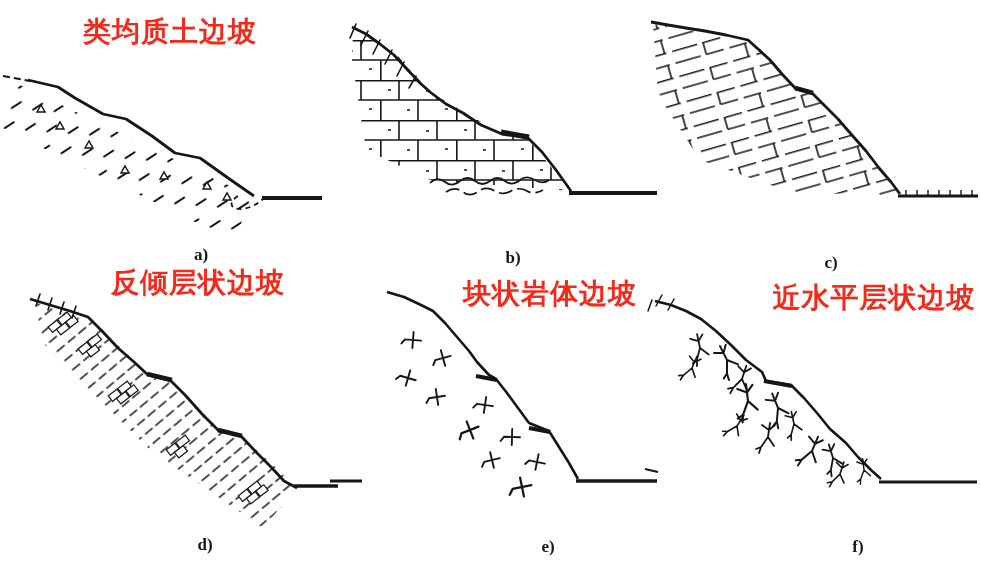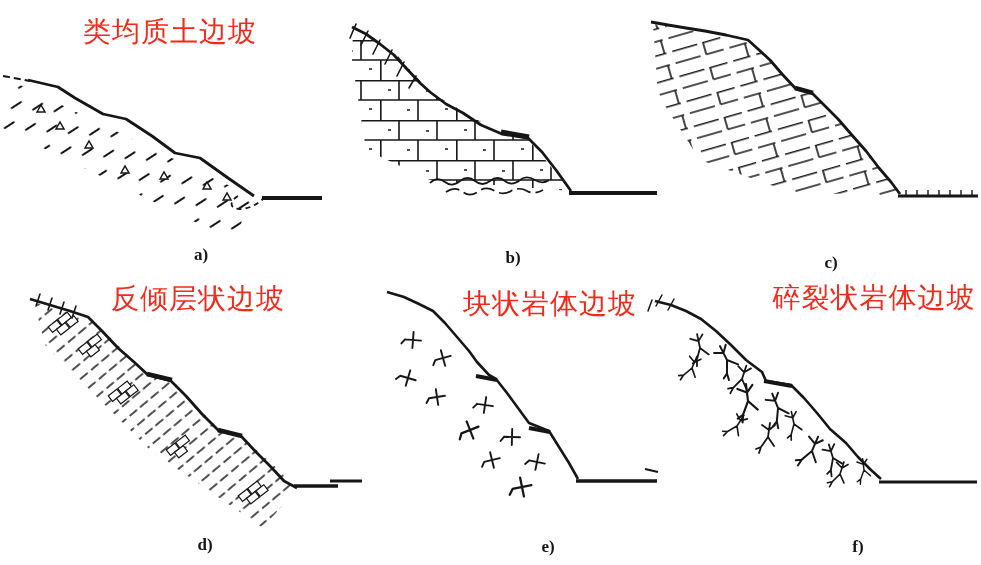--- a/index.html
+++ b/index.html
@@ -3,21 +3,21 @@
 <meta charset="utf-8">
 <style>
   html,body{margin:0;padding:0;background:#ffffff;}
   .canvas{
     position:relative;width:981px;height:565px;background:#ffffff;overflow:hidden;
     font-family:"Liberation Serif","DejaVu Serif",serif;
   }
   .sketch{position:absolute;left:0;top:0;}
   .panel-title{
     position:absolute;transform:translateX(-50%);
-    color:#f5291a;font-size:28px;font-weight:normal;white-space:nowrap;letter-spacing:1px;
+    color:#f5291a;font-size:28px;font-weight:bold;white-space:nowrap;letter-spacing:1px;
     line-height:1;
   }
   .panel-caption{
     position:absolute;transform:translateX(-50%);
     color:#161616;font-size:17px;font-weight:bold;line-height:1;
   }
 </style>
 </head>
 <body>
 
@@ -181,23 +181,23 @@
         <use href="#crackSym" transform="translate(794,424) rotate(-20) scale(0.9)"></use>
         <use href="#crackSym" transform="translate(812,451) rotate(15) scale(1.1)"></use>
         <use href="#crackSym" transform="translate(833,458) rotate(-25)"></use>
         <use href="#crackSym" transform="translate(840,474) rotate(10) scale(0.9)"></use>
         <use href="#crackSym" transform="translate(864,470) rotate(-15) scale(0.8)"></use>
       </g>
     </g>
   </svg>
 
   <div class="panel-title" style="left:170px;top:18px">类均质土边坡</div>
-  <div class="panel-title" style="left:198px;top:285px">反倾层状边坡</div>
-  <div class="panel-title" style="left:550px;top:290px">块状岩体边坡</div>
-  <div class="panel-title" style="left:874px;top:284px">碎裂状岩体边坡</div>
+  <div class="panel-title" style="left:198px;top:269px">反倾层状边坡</div>
+  <div class="panel-title" style="left:550px;top:280px">块状岩体边坡</div>
+  <div class="panel-title" style="left:874px;top:284px">近水平层状边坡</div>
 
   <div class="panel-caption" style="left:201px;top:246px">a)</div>
   <div class="panel-caption" style="left:513px;top:249px">b)</div>
   <div class="panel-caption" style="left:831px;top:254px">c)</div>
   <div class="panel-caption" style="left:205px;top:536px">d)</div>
   <div class="panel-caption" style="left:548px;top:538px">e)</div>
   <div class="panel-caption" style="left:858px;top:538px">f)</div>
 
 </div>
 

